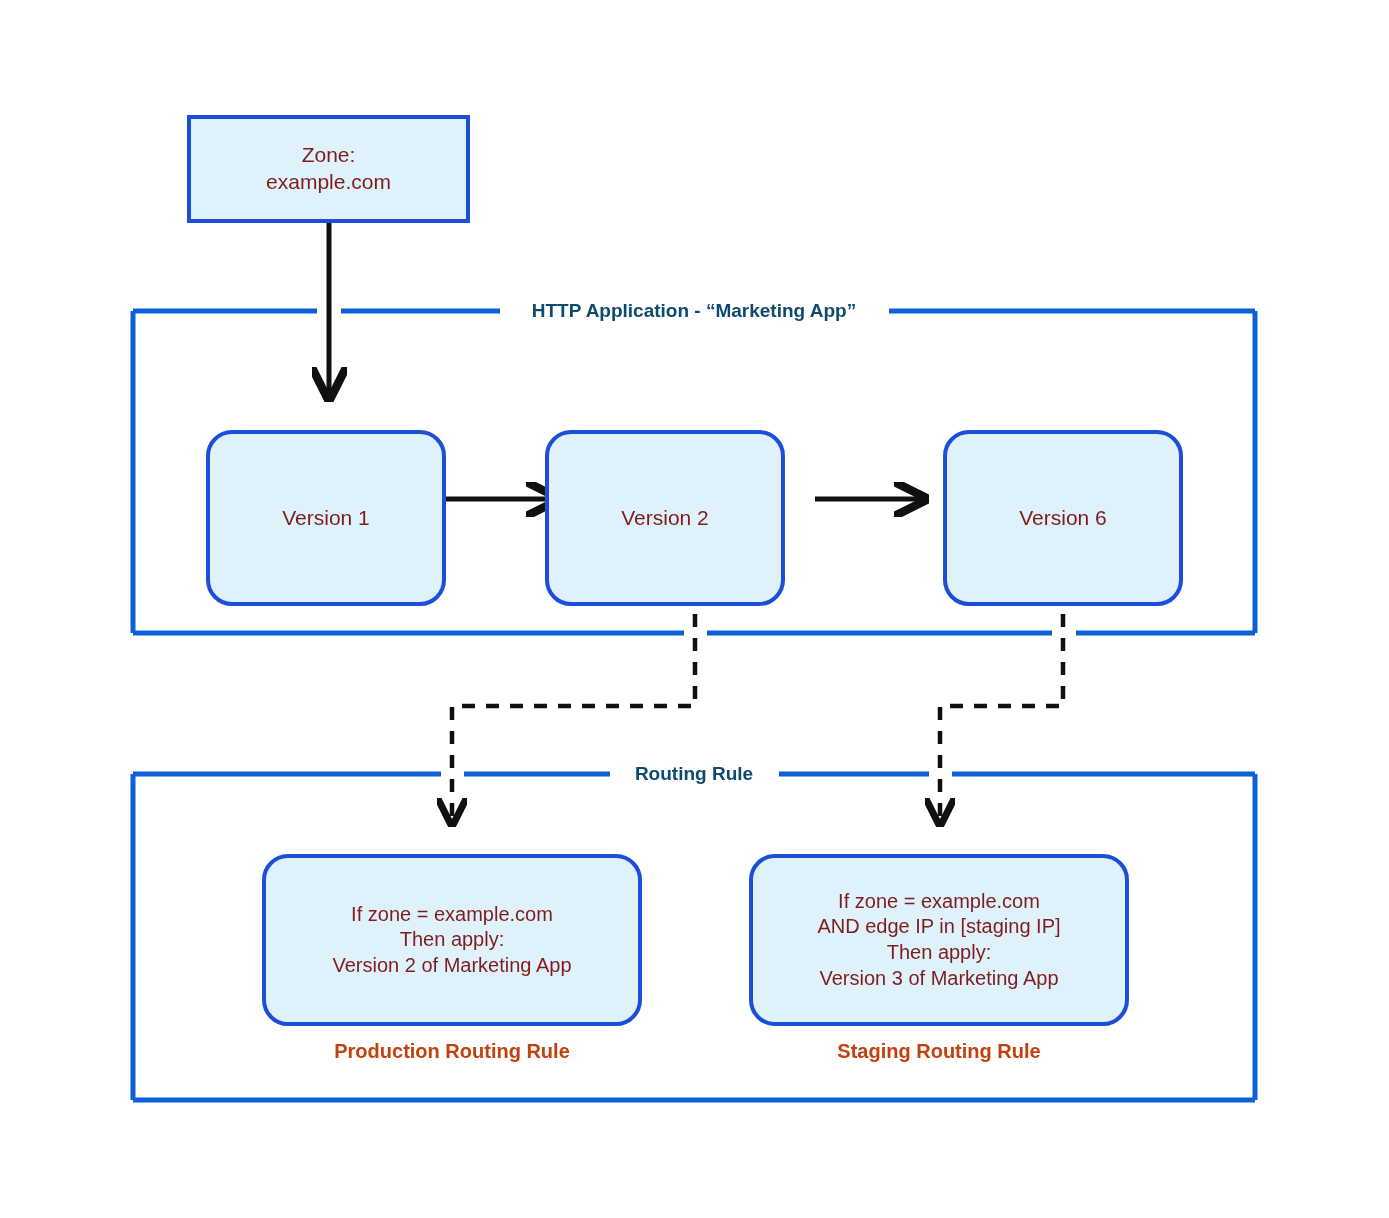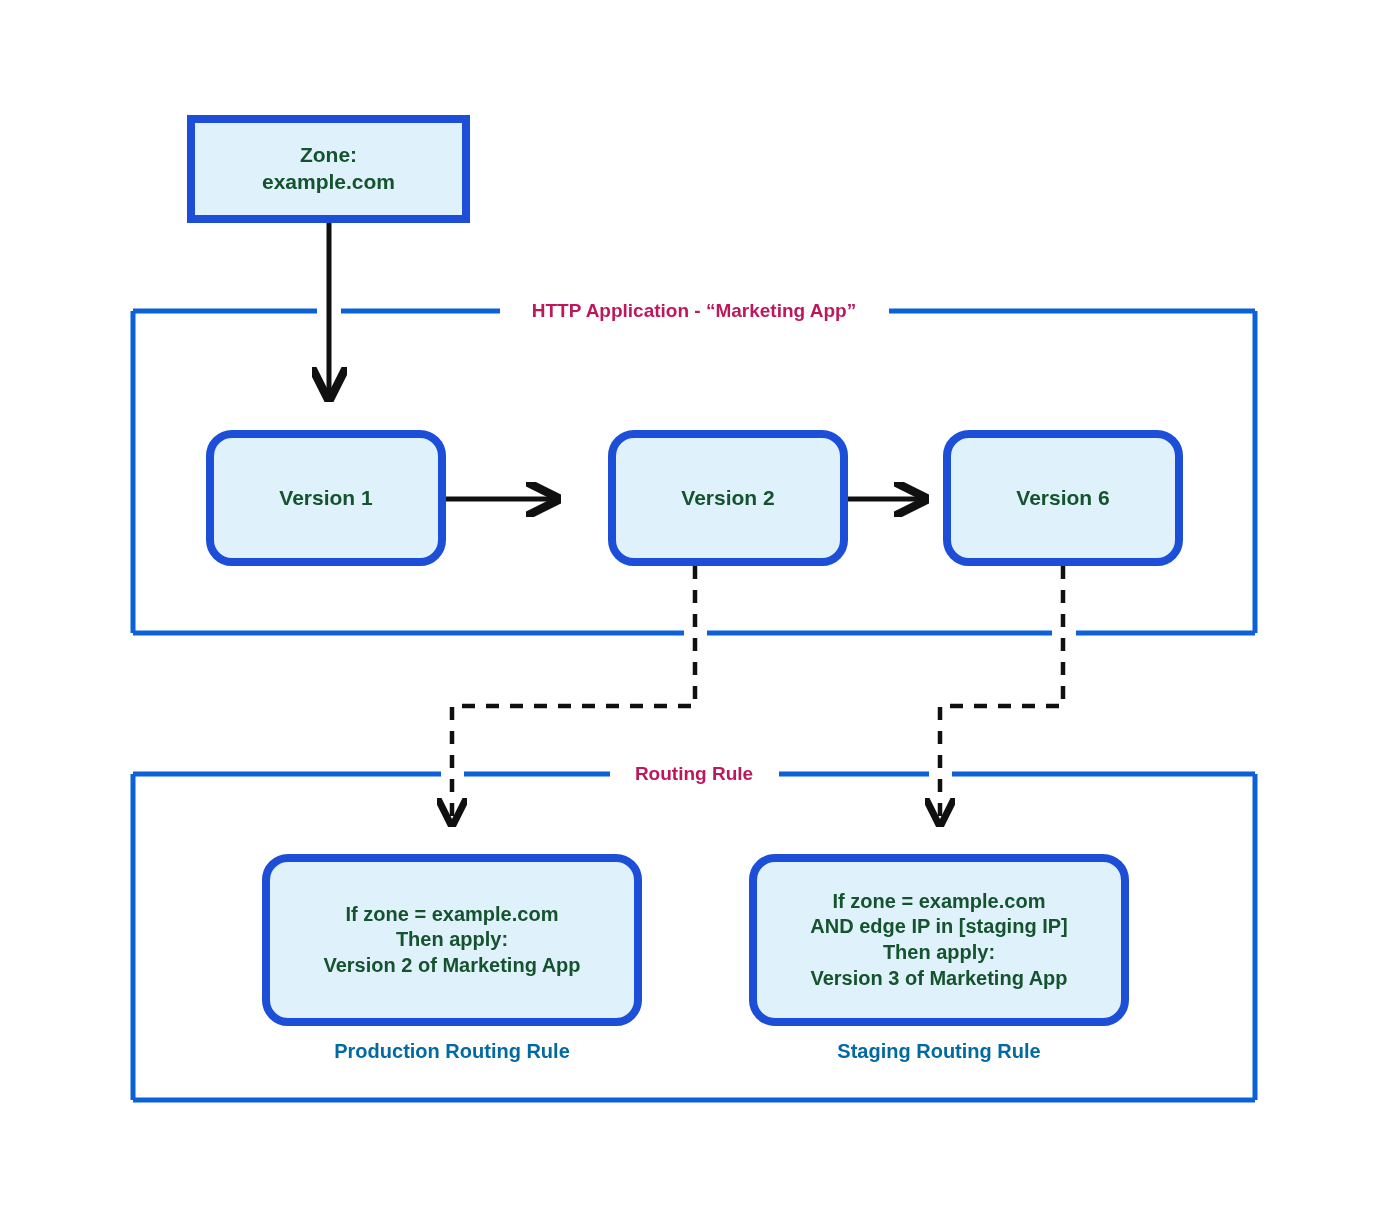--- a/index.html
+++ b/index.html
@@ -22,77 +22,77 @@
     left: 0;
     top: 0;
     width: 1389px;
     height: 1218px;
     pointer-events: none;
   }
   .node {
     position: absolute;
     box-sizing: border-box;
     background: #dff1fb;
-    border: 8px solid #1d4ed8;
+    border: 4px solid #1d4ed8;
     display: flex;
     align-items: center;
     justify-content: center;
     text-align: center;
-    color: #14532d;
-    font-weight: bold;
+    color: #7f1d1d;
+    font-weight: normal;
     line-height: 1.28;
     white-space: pre-line;
   }
   #zone-box {
     left: 187px;
     top: 115px;
     width: 283px;
     height: 108px;
     border-radius: 0;
     font-size: 21px;
   }
   .version-box {
     width: 240px;
-    height: 136px;
+    height: 176px;
     border-radius: 26px;
     font-size: 21px;
     top: 430px;
   }
   #version-1 { left: 206px; }
-  #version-2 { left: 608px; }
+  #version-2 { left: 545px; }
   #version-3 { left: 943px; }
 
   .rule-box {
     width: 380px;
     height: 172px;
     border-radius: 26px;
     font-size: 20px;
     top: 854px;
   }
   #rule-production { left: 262px; }
   #rule-staging { left: 749px; }
 
   .group-label {
     position: absolute;
     font-size: 19px;
     font-weight: bold;
-    color: #be185d;
+    color: #0c4a6e;
     background: #ffffff;
     padding: 0 14px;
     white-space: nowrap;
     transform: translate(-50%, -50%);
   }
   #label-http-application { left: 694px; top: 311px; }
   #label-routing-rules   { left: 694px; top: 774px; }
 
   .rule-caption {
     position: absolute;
     font-size: 20px;
     font-weight: bold;
-    color: #0369a1;
+    color: #c2410c;
     white-space: nowrap;
     transform: translateX(-50%);
     text-align: center;
   }
   #caption-production { left: 452px; top: 1040px; }
   #caption-staging    { left: 939px; top: 1040px; text-align: right; }
 </style>
 </head>
 <body>
 

